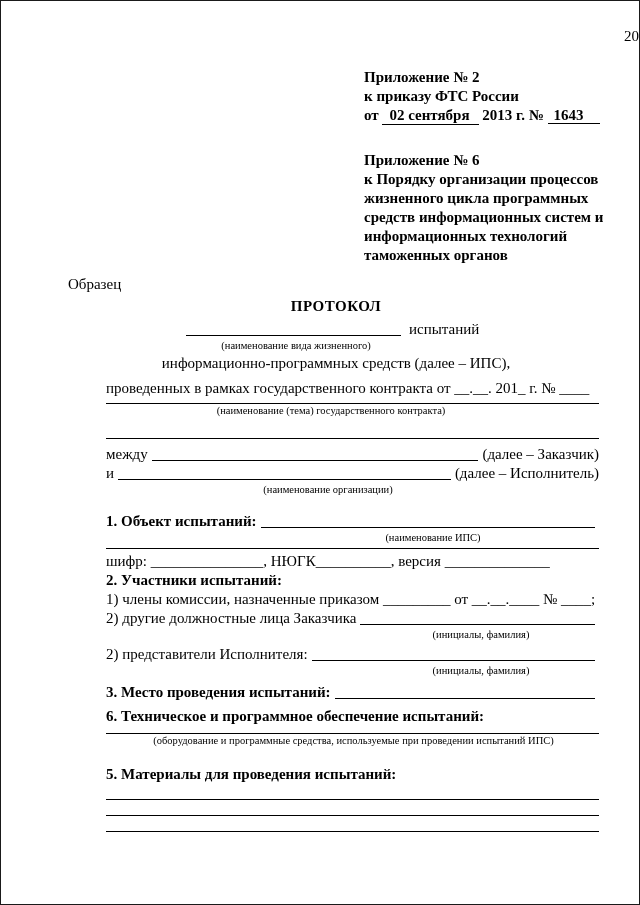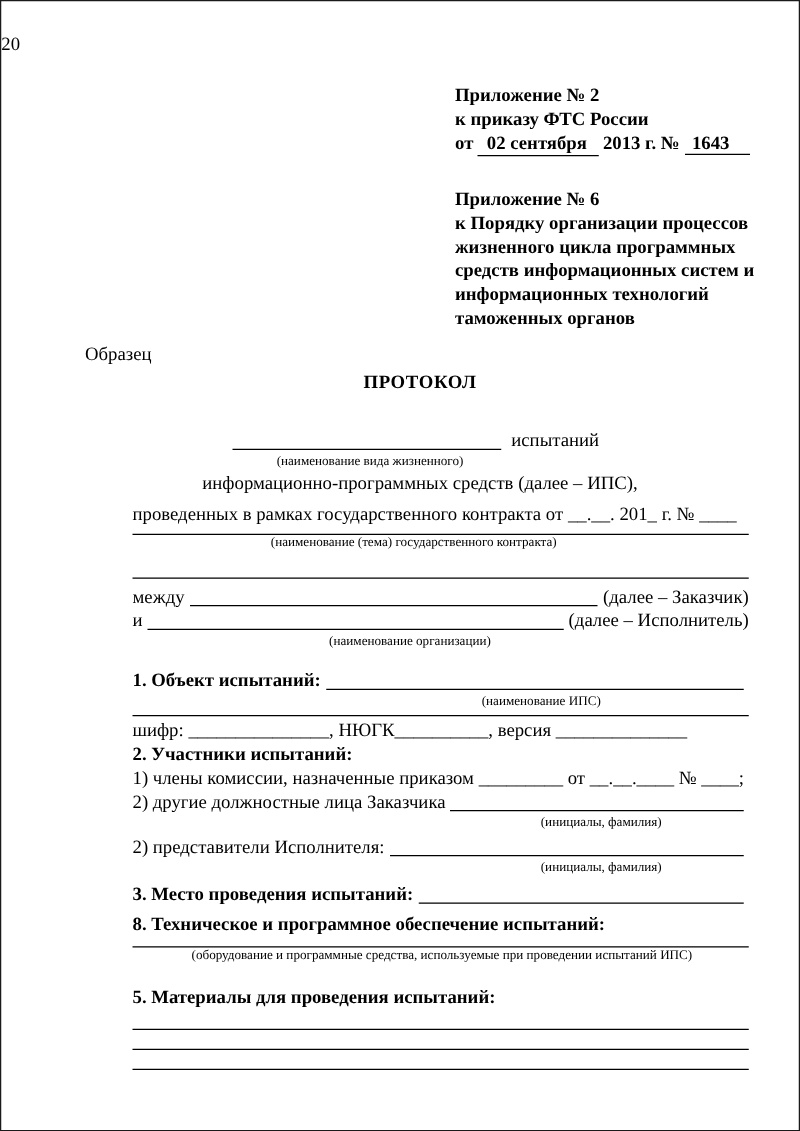--- a/index.html
+++ b/index.html
@@ -13,40 +13,40 @@
     position:relative;
     width:640px; height:905px;
     border:1px solid #1a1a1a;
     background:#fff;
     font-size:15px;
     line-height:19px;
     overflow:hidden;
   }
   .bold { font-weight:bold; }
 
-  .page-number { margin-top:26px; text-align:left; }
+  .page-number { margin-top:26px; text-align:right; }
 
   .annex { margin-left:363px; }
   .annex.first { margin-top:22px; }
   .annex.second { margin-top:26px; }
   .a-line { line-height:19px;font-weight:bold; }
 
   .u { border-bottom:1px solid #000; }
   .u.pad  { padding:0 9px 1px 7px; }
   .u.pad2 { padding:0 16px 0 6px; }
 
   .obrazec { margin-top:10px; margin-left:67px; }
 
   .title {
     margin-top:3px; margin-left:105px; width:460px;
     text-align:center; font-weight:bold; letter-spacing:0.5px;
   }
 
   .kind-line { display:flex; margin-top:4px; margin-left:185px; }
-  .kind-word { margin-left:8px;margin-top:24px; }
+  .kind-word { margin-left:8px; }
 
   .blank {
     display:inline-block;
     border-bottom:1px solid #000;
     height:13px;
   }
   .kind-line .blank, .date-line .blank { align-self:flex-end; margin-bottom:3px; }
 
   .caption {
     font-size:10.5px; line-height:13px;
@@ -174,21 +174,21 @@
     <span>2) представители Исполнителя:</span>
     <span class="fill"></span>
   </div>
   <div class="caption initials-caption">(инициалы, фамилия)</div>
 
   <div class="body-block line sec-location">
     <span class="bold">3. Место проведения испытаний:</span>
     <span class="fill"></span>
   </div>
 
-  <div class="body-block bold sec-hardware">8. Техническое и программное обеспечение испытаний:</div>
+  <div class="body-block bold sec-hardware">6. Техническое и программное обеспечение испытаний:</div>
   <div class="body-block hr hr4"></div>
   <div class="caption hw-caption">(оборудование и программные средства, используемые при проведении испытаний ИПС)</div>
 
   <div class="body-block bold sec-materials">5. Материалы для проведения испытаний:</div>
   <div class="body-block hr mat"></div>
   <div class="body-block hr mat"></div>
   <div class="body-block hr mat"></div>
 
 </div>
 

